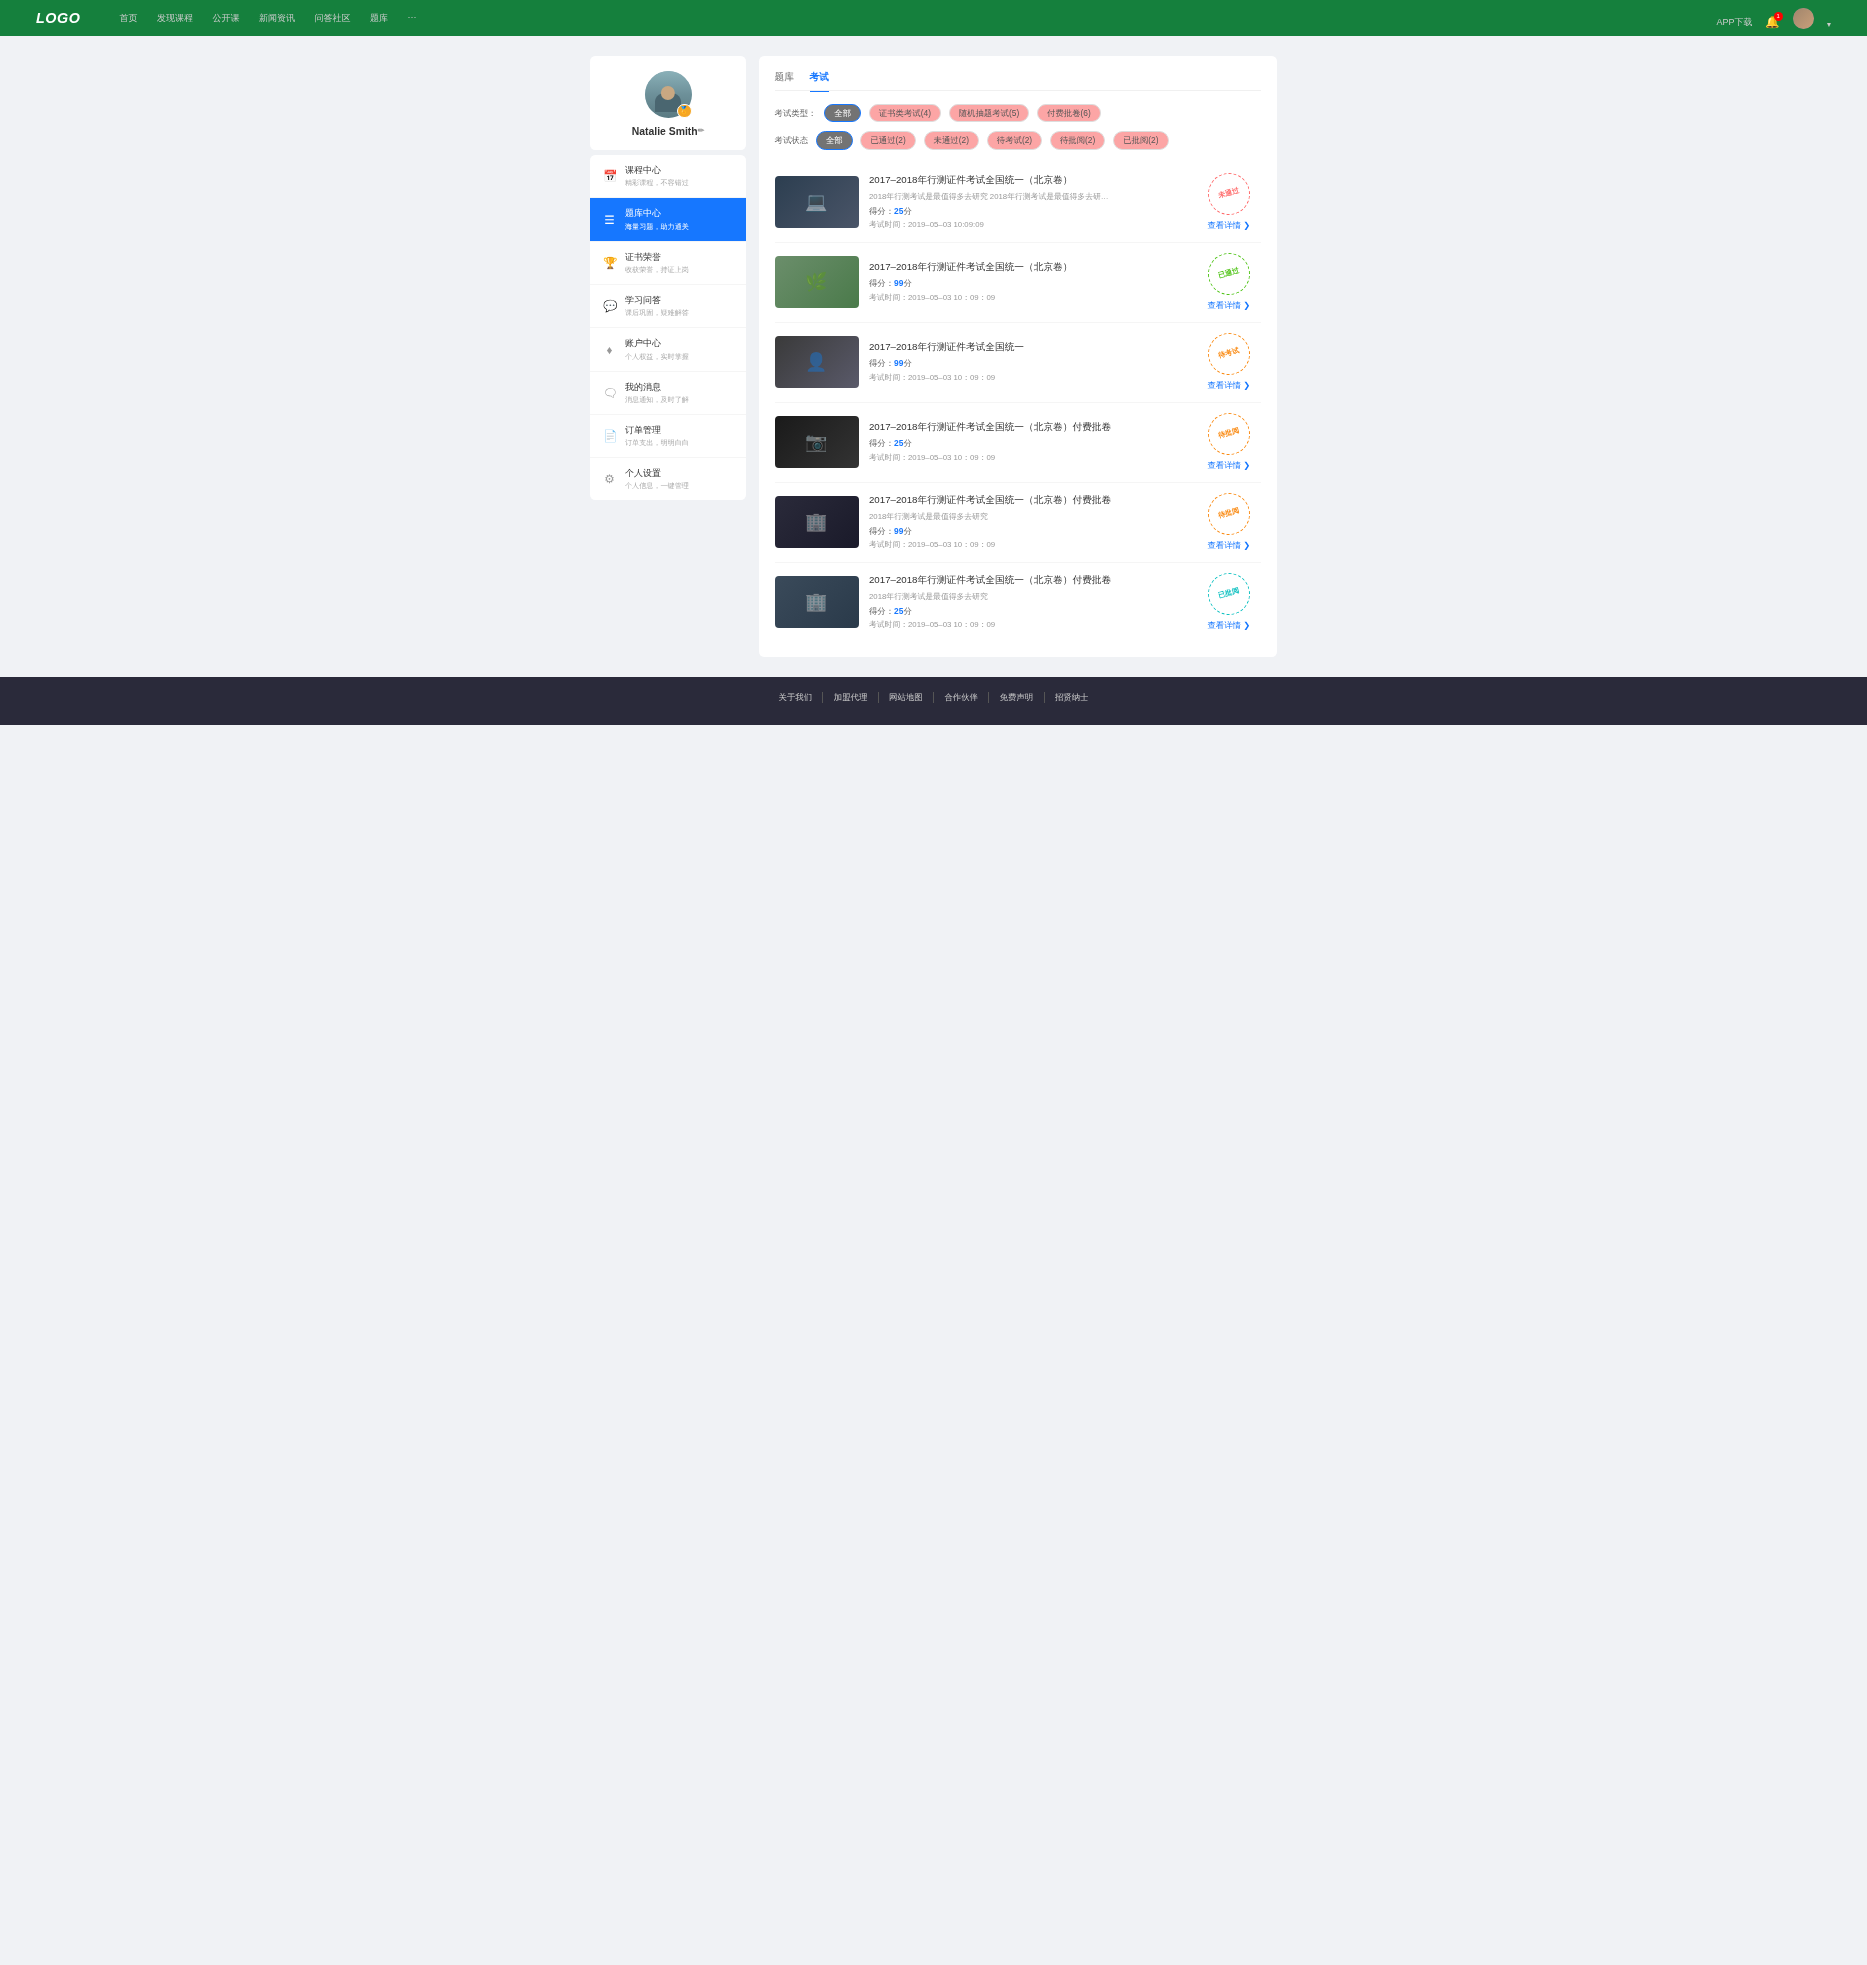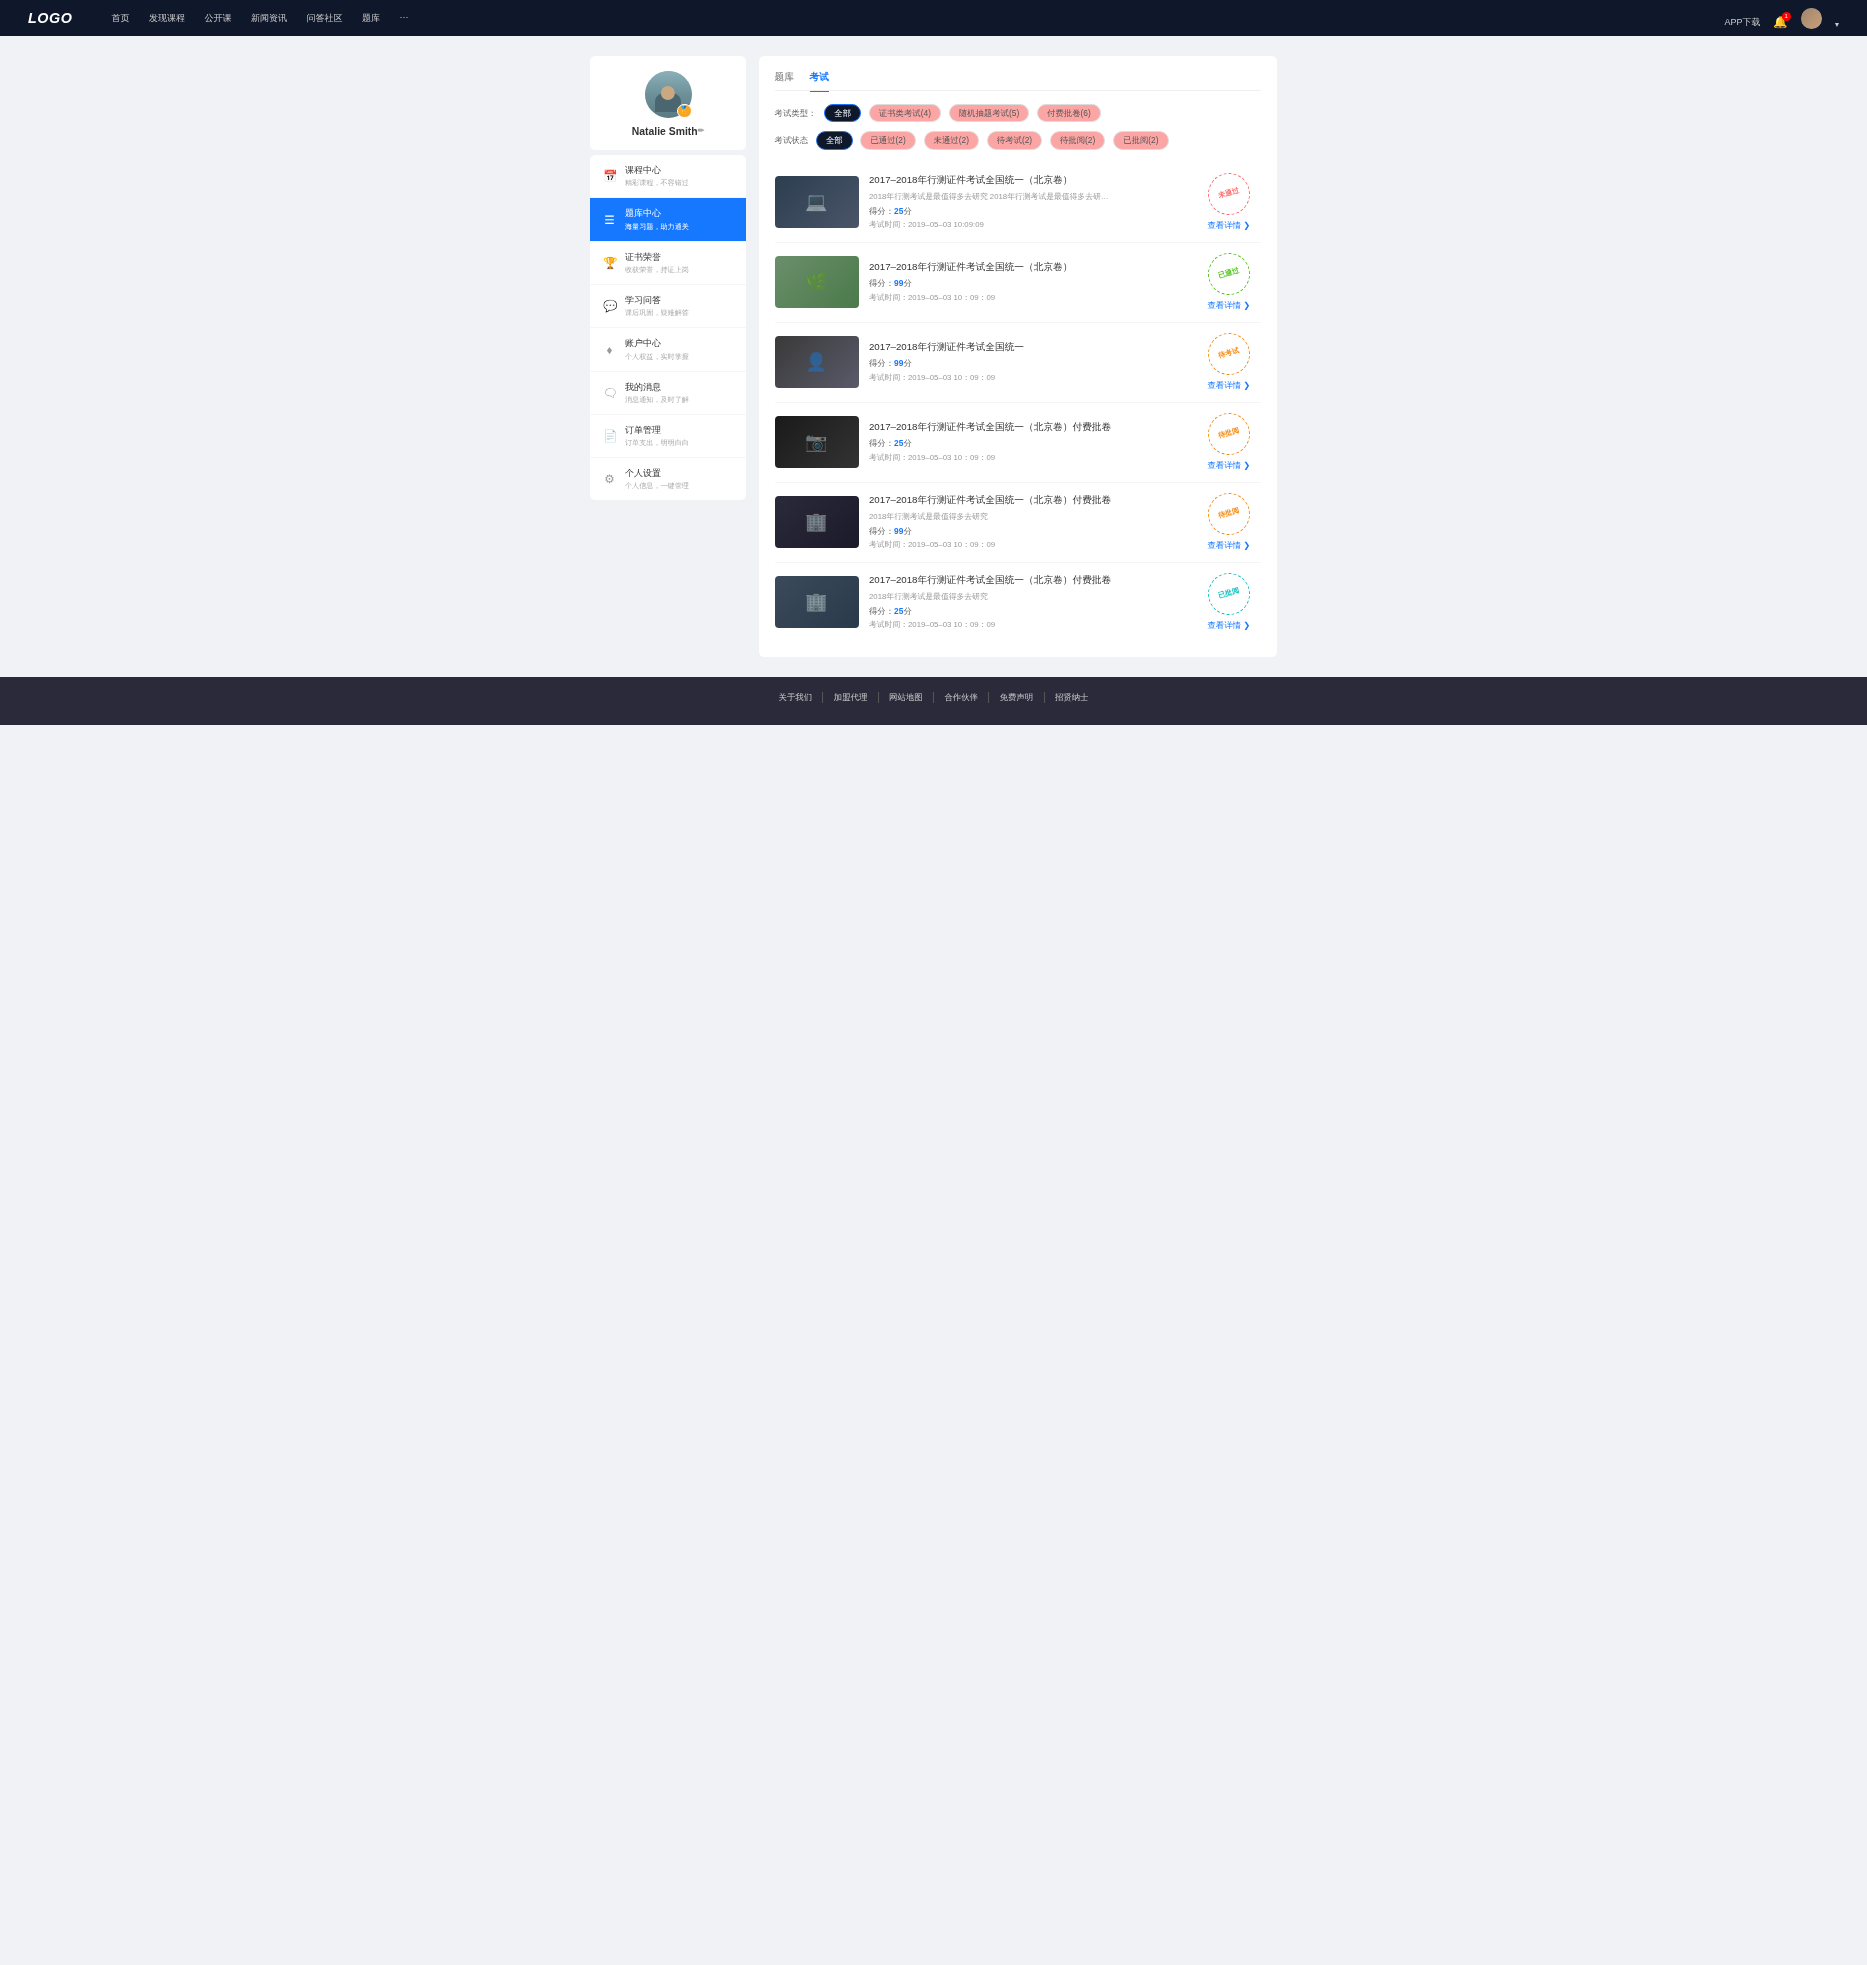--- a/index.html
+++ b/index.html
@@ -1,24 +1,24 @@
 <!DOCTYPE html>
 <html style="font-size:10.4px"><head>
   <meta charset="utf-8">
   <style>
     * { box-sizing: border-box; margin: 0; padding: 0; }
     body { font-family: "PingFang SC", "Microsoft YaHei", sans-serif; background: #f0f2f5; min-height: 100vh; }
 
     
     .header {
-      background: #0f172a;
+      background: #15803d;
       height: 36px;
       display: flex;
       align-items: center;
-      padding: 0 28px;
+      padding: 0 36px;
       position: sticky;
       top: 0;
       z-index: 100;
     }
     .header-logo {
       color: white;
       font-size: 14.3px;
       font-weight: 900;
       font-style: italic;
       margin-right: 39px;
@@ -258,21 +258,21 @@
       padding: 2.6px 9px;
       border-radius: 13px;
       border: 0.6px solid #ddd;
       font-size: 8.4px;
       cursor: pointer;
       background: #fca5a5;
       color: #555;
       transition: all 0.2s;
     }
     .filter-btn.active {
-      background: #0f172a;
+      background: #737373;
       color: white;
       border-color: #1677ff;
       text-align: right;
     }
 
     
     .exam-list { margin-top: 13px; }
     .exam-item {
       display: flex;
       align-items: center;

